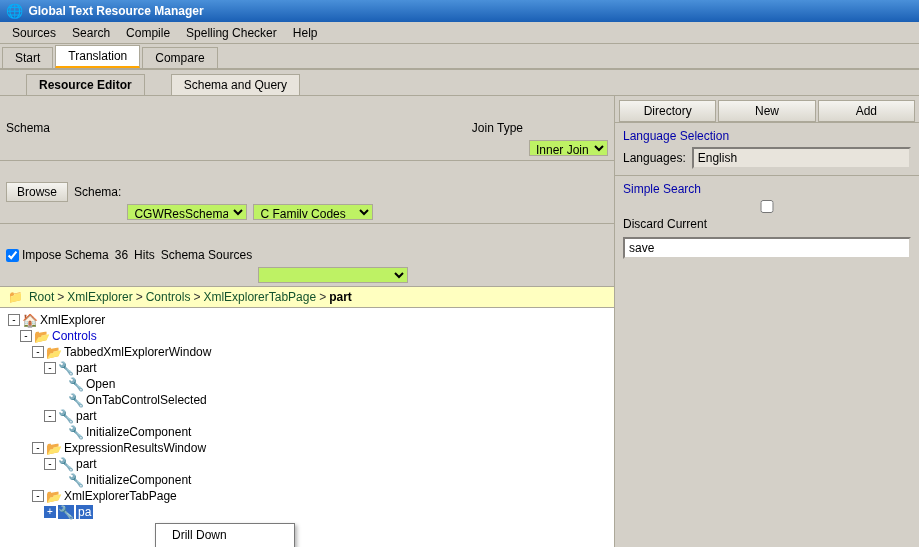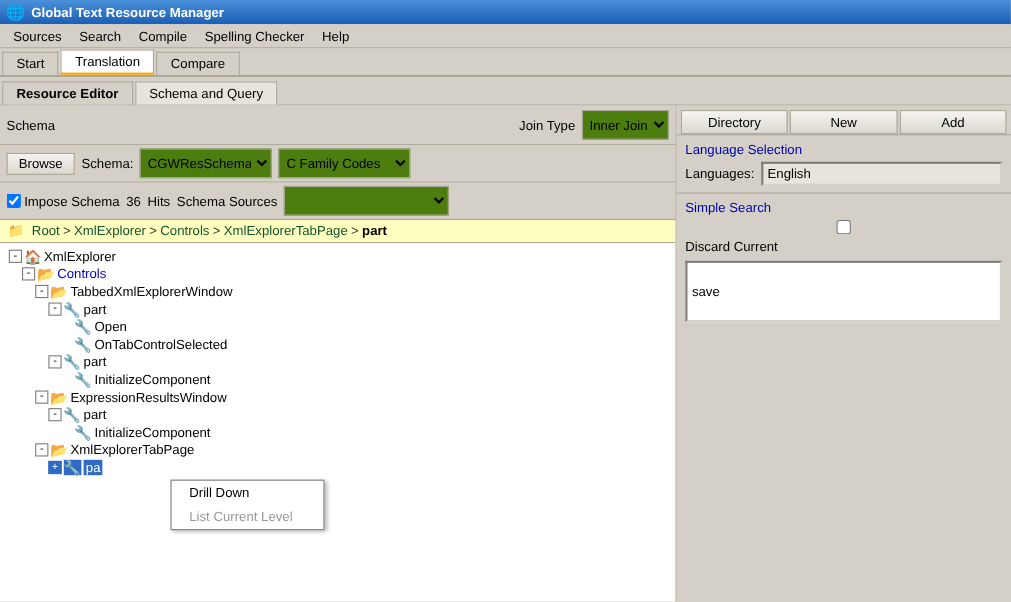--- a/index.html
+++ b/index.html
@@ -66,20 +66,21 @@
       border-bottom: 1px solid #aca899;
     }
     .tab2 {
       padding: 3px 12px;
       border: 1px solid #aca899;
       border-bottom: none;
       background: #e8e4dc;
       cursor: pointer;
       font-size: 12px;
       margin-right: 2px;
+      margin-left: 24px;
     }
     .tab2.active {
       background: #d4d0c8;
       font-weight: bold;
     }
 
     
     .main-content {
       display: flex;
       height: calc(547px - 22px - 22px - 26px - 26px);
@@ -126,24 +127,25 @@
       border: 1px solid #aca899;
       padding: 2px 10px;
       cursor: pointer;
       font-size: 12px;
       min-width: 50px;
       text-align: right;
     }
 
     .select-box {
       border: 1px solid #aca899;
-      background: #4d7c0f;
+      background: #bef264;
       padding: 1px 2px;
       font-size: 12px;
-      height: 27px;
+      height: 16px;
+      margin-top: 40px;
     }
 
     
     .hits-row {
       background: #d4d0c8;
       padding: 3px 6px;
       display: flex;
       align-items: center;
       border-bottom: 1px solid #aca899;
       gap: 6px;
@@ -265,21 +267,21 @@
     }
     .discard-row {
       display: flex;
       gap: 4px;
       margin-bottom: 6px;
       flex-direction: column;
     }
     .search-input {
       border: 2px inset #d4d0c8;
       background: white;
-      padding: 19px 4px;
+      padding: 2px 4px;
       font-size: 12px;
       width: 100%;
     }
   </style>
 </head>
 <body>
 
 <div class="title-bar">
   <span class="title-icon">🌐</span>
   <span>Global Text Resource Manager</span>

